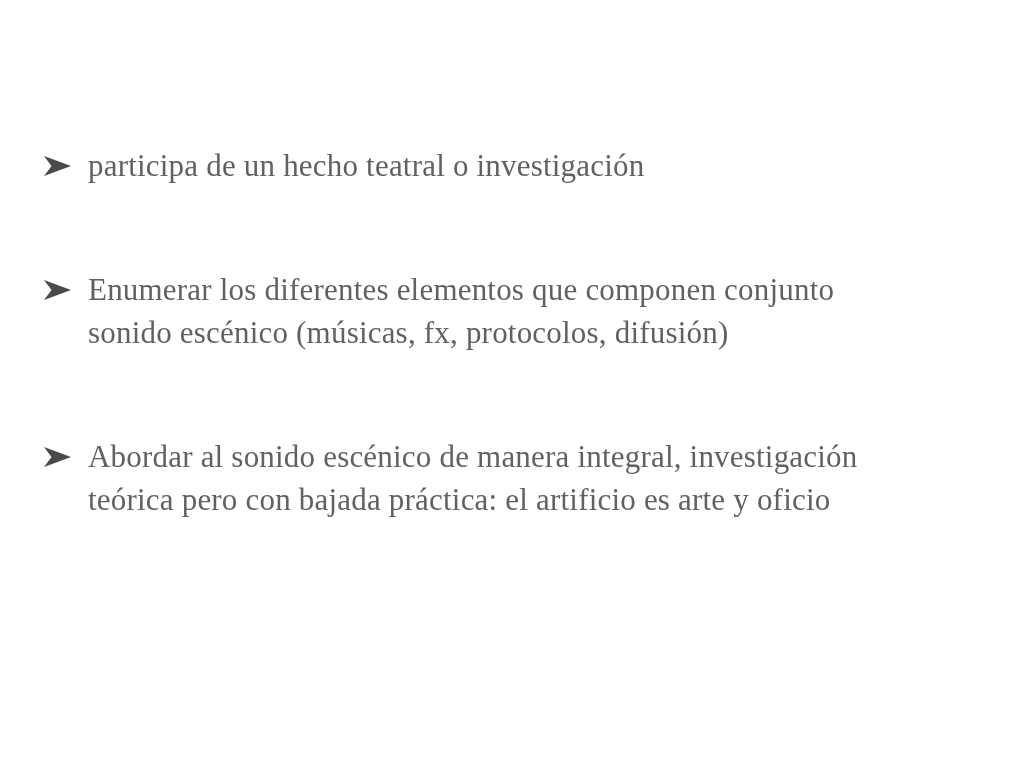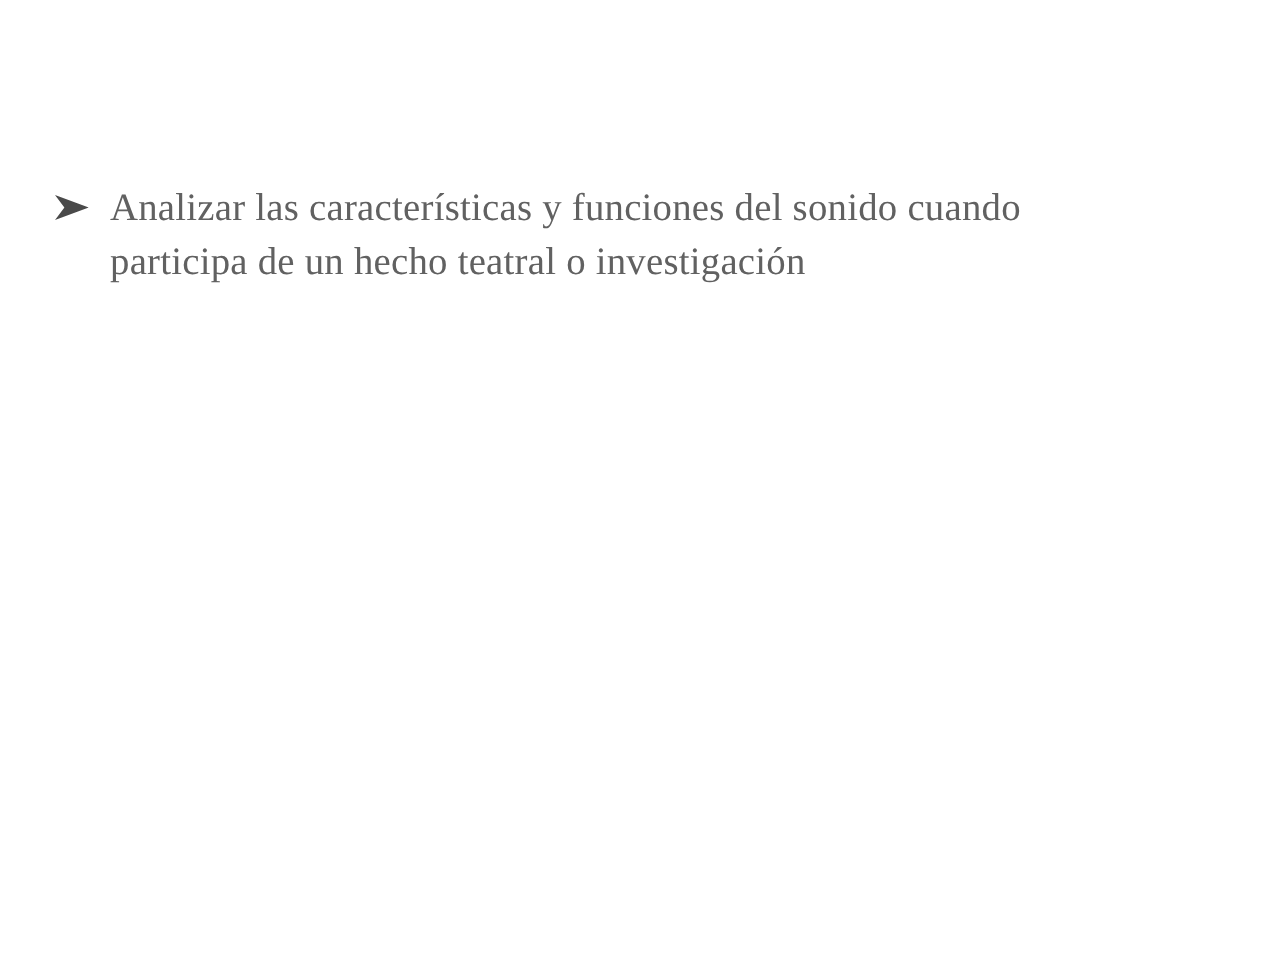--- a/index.html
+++ b/index.html
@@ -54,21 +54,42 @@
 <div class="slide">
   <div class="bullets">
 
     <div class="bullet">
       <span class="bullet-marker">
         <svg viewBox="0 0 27 20" aria-hidden="true">
           <path d="M0 0 L27 10 L0 20 L7.5 10 Z" fill="#4a4a4a"></path>
         </svg>
       </span>
       <div class="bullet-text">
-        <div class="bullet-line">Analizar las características y funciones del sonido cuando</div>
         <div class="bullet-line">participa de un hecho teatral o investigación</div>
       </div>
     </div>
 
+    <div class="bullet">
+      <span class="bullet-marker">
+        <svg viewBox="0 0 27 20" aria-hidden="true">
+          <path d="M0 0 L27 10 L0 20 L7.5 10 Z" fill="#4a4a4a"></path>
+        </svg>
+      </span>
+      <div class="bullet-text">
+        <div class="bullet-line">Enumerar los diferentes elementos que componen conjunto</div>
+        <div class="bullet-line">sonido escénico (músicas, fx, protocolos, difusión)</div>
+      </div>
+    </div>
 
+    <div class="bullet">
+      <span class="bullet-marker">
+        <svg viewBox="0 0 27 20" aria-hidden="true">
+          <path d="M0 0 L27 10 L0 20 L7.5 10 Z" fill="#4a4a4a"></path>
+        </svg>
+      </span>
+      <div class="bullet-text">
+        <div class="bullet-line">Abordar al sonido escénico de manera integral, investigación</div>
+        <div class="bullet-line">teórica pero con bajada práctica: el artificio es arte y oficio</div>
+      </div>
+    </div>
 
   </div>
 </div>
 
 </body></html>

